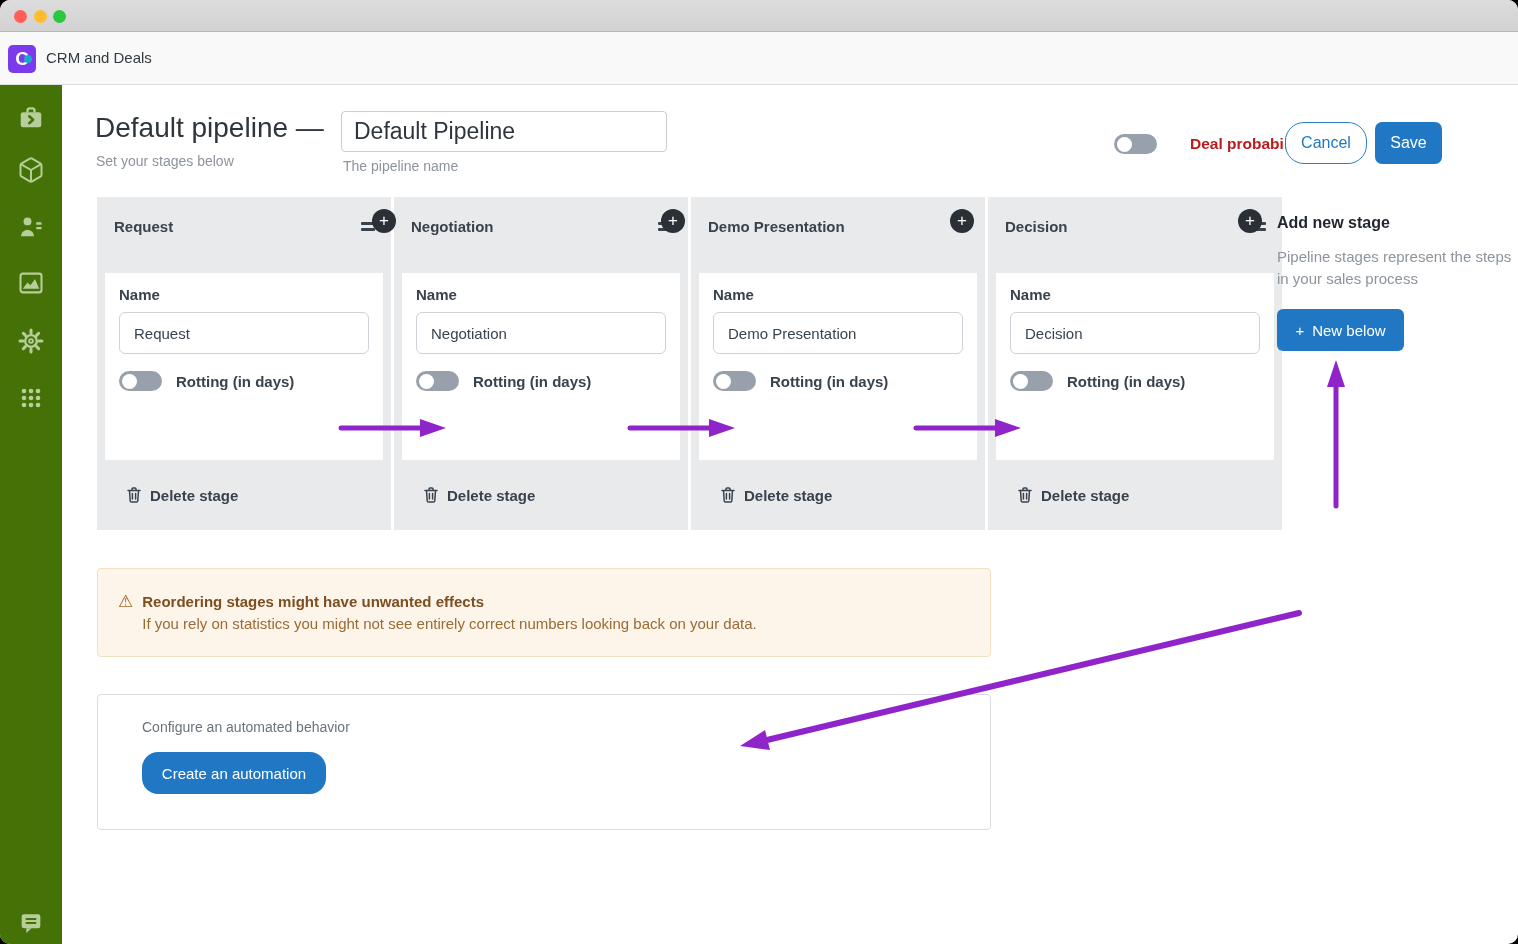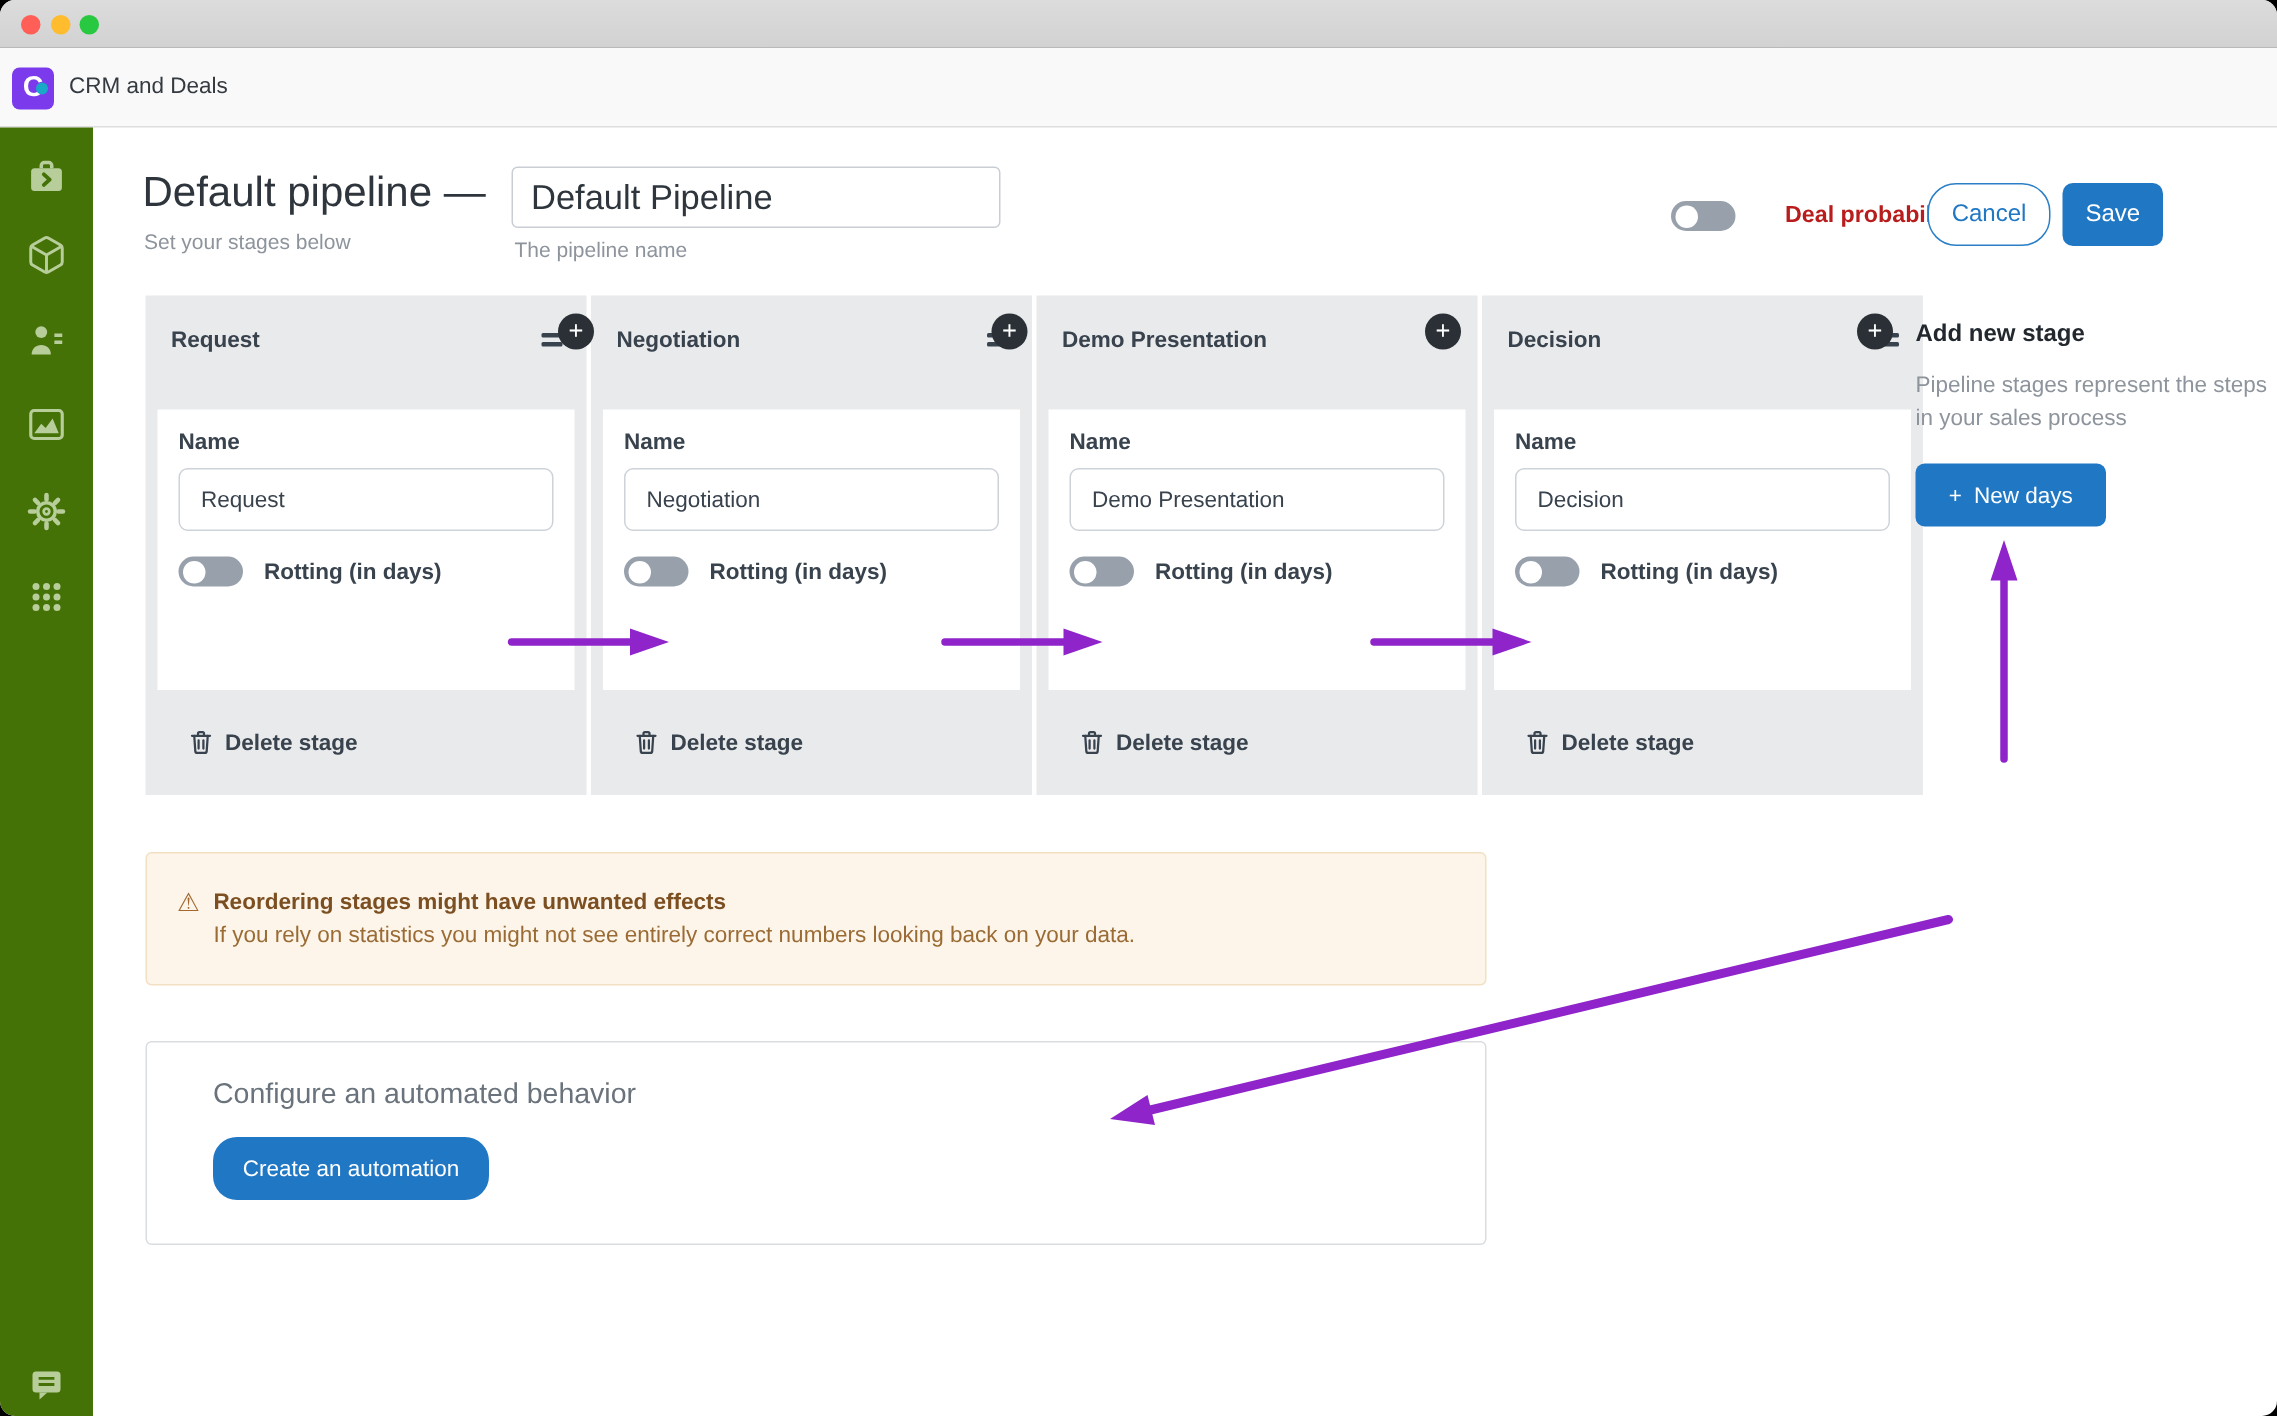--- a/index.html
+++ b/index.html
@@ -62,21 +62,21 @@
   .btn-newstage { margin-top:19px; width:127px; height:42px; background:#2077c4; border:none; border-radius:6px; color:#fff; font-size:15px; gap:8px; }
 
   
   .warning { position:absolute; left:97px; top:568px; width:894px; height:89px; background:#fdf5e9; border:1px solid #f3dfc1; border-radius:4px; display:flex; gap:9px; padding:24px 20px; }
   .warn-icon { font-size:17px; color:#a2672f; line-height:1.1; }
   .warn-title { font-size:15px; font-weight:bold; color:#7b4f21; margin-bottom:5px; }
   .warn-body { font-size:15px; color:#9a6b34; }
 
   
   .automation { position:absolute; left:97px; top:694px; width:894px; height:136px; background:#fff; border:1px solid #d9dde1; border-radius:4px; padding:24px 0 0 44px; }
-  .auto-title { font-size:19px; color:#6a737c; }
+  .auto-title { font-size:14px; color:#6a737c; }
   .btn-automation { margin-top:17px; width:184px; height:42px; background:#2077c4; border:none; border-radius:16px; color:#fff; font-size:15px; }
 
   
   .btn-delete-pipe { position:absolute; left:855px; top:867px; width:137px; height:44px; background:#fff; border:1px solid #dc5f66; border-radius:6px; color:#c9353f; font-size:15px; }
 
   
   .arrows { position:absolute; left:0; top:0; width:1518px; height:944px; pointer-events:none; z-index:50; }
 </style>
 </head>
 <body>
@@ -274,21 +274,21 @@
     <button class="plus-btn" style="left:564px">+</button>
     <button class="plus-btn" style="left:853px">+</button>
     <button class="plus-btn" style="left:1141px">+</button>
   </div>
 
   <div class="add-panel">
     <div class="add-title">Add new stage</div>
     <div class="add-desc">Pipeline stages represent the steps in your sales process</div>
     <button class="btn btn-newstage">
       <span>+</span>
-      <span>New days</span>
+      <span>New below</span>
     </button>
   </div>
 
   <div class="warning">
     <div class="warn-icon">⚠</div>
     <div>
       <div class="warn-title">Reordering stages might have unwanted effects</div>
       <div class="warn-body">If you rely on statistics you might not see entirely correct numbers looking back on your data.</div>
     </div>
   </div>

